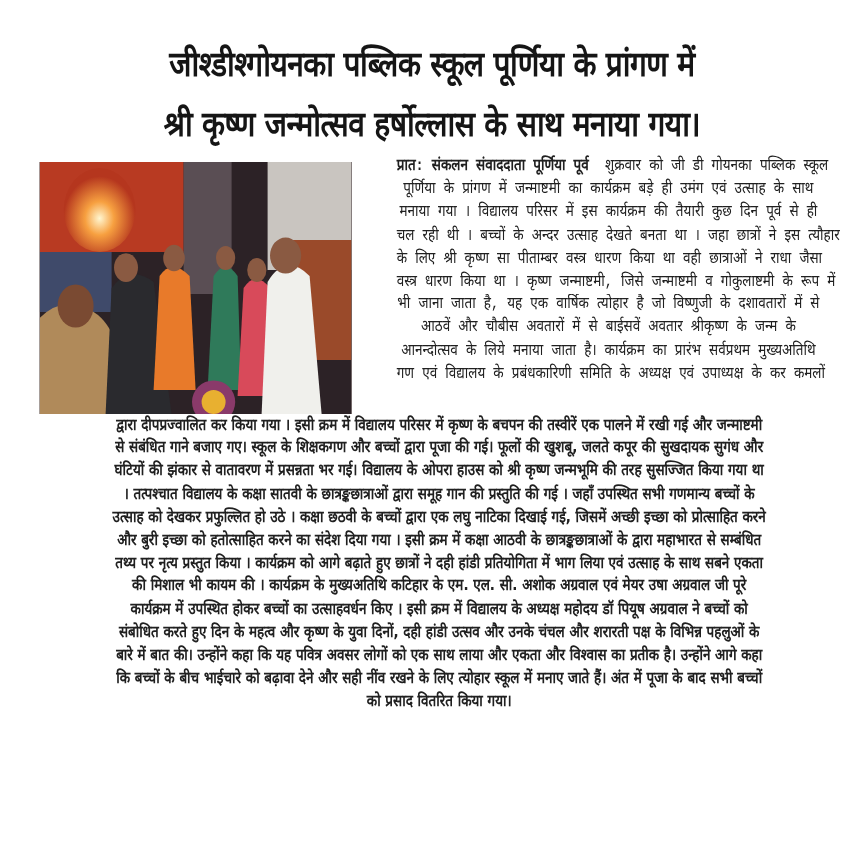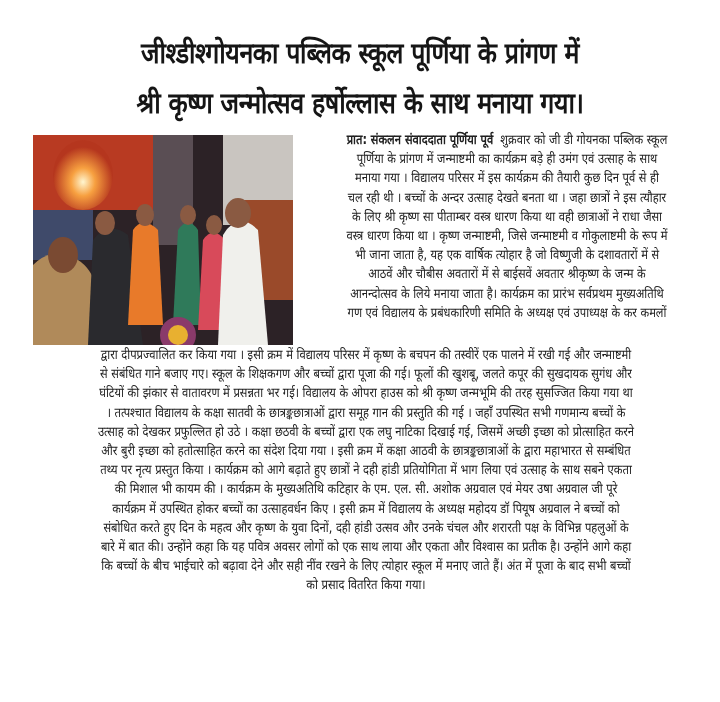--- a/index.html
+++ b/index.html
@@ -27,25 +27,25 @@
     .headline div { white-space: nowrap; }
     .photo {
       position: absolute;
       left: 33px; top: 135px; width: 260px; height: 210px;
       overflow: hidden;
       background: #3a2a28;
     }
     .photo svg { display: block; }
     .side-col {
       position: absolute;
-      left: 297px; top: 130px; width: 420px;
+      left: 297px; top: 130px; width: 420px; font-family: Liberation Mono, monospace;
     }
     .full-col {
       position: absolute;
-      left: 14px; top: 345px; width: 704px;
+      left: 14px; top: 345px; width: 704px; font-weight: bold;
     }
     .line {
       font-size: 13.4px;
       line-height: 19.2px;
       white-space: nowrap;
       text-align: center;
       transform: scaleX(0.84);
       transform-origin: center;
       color: #202020;
     }

